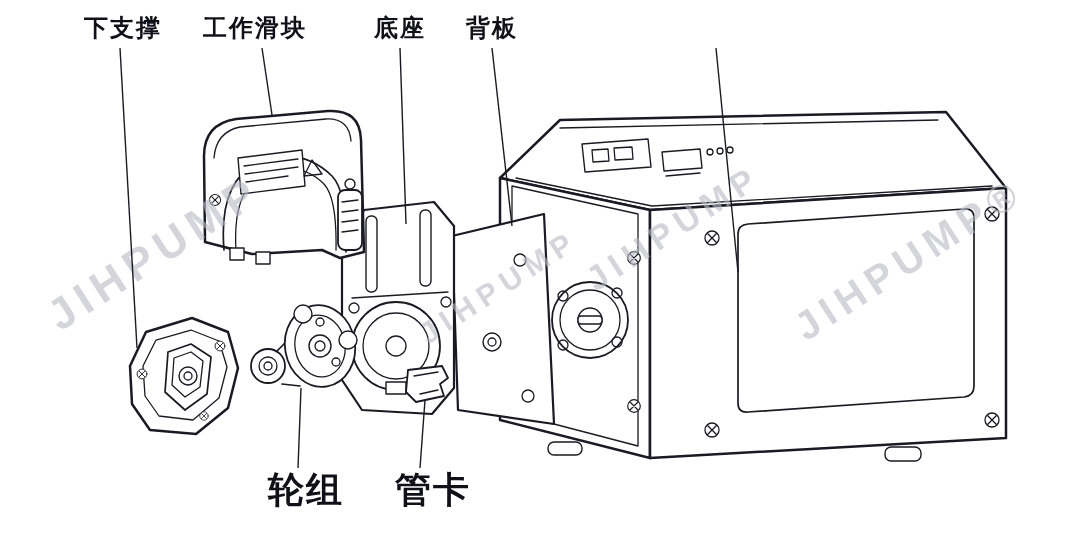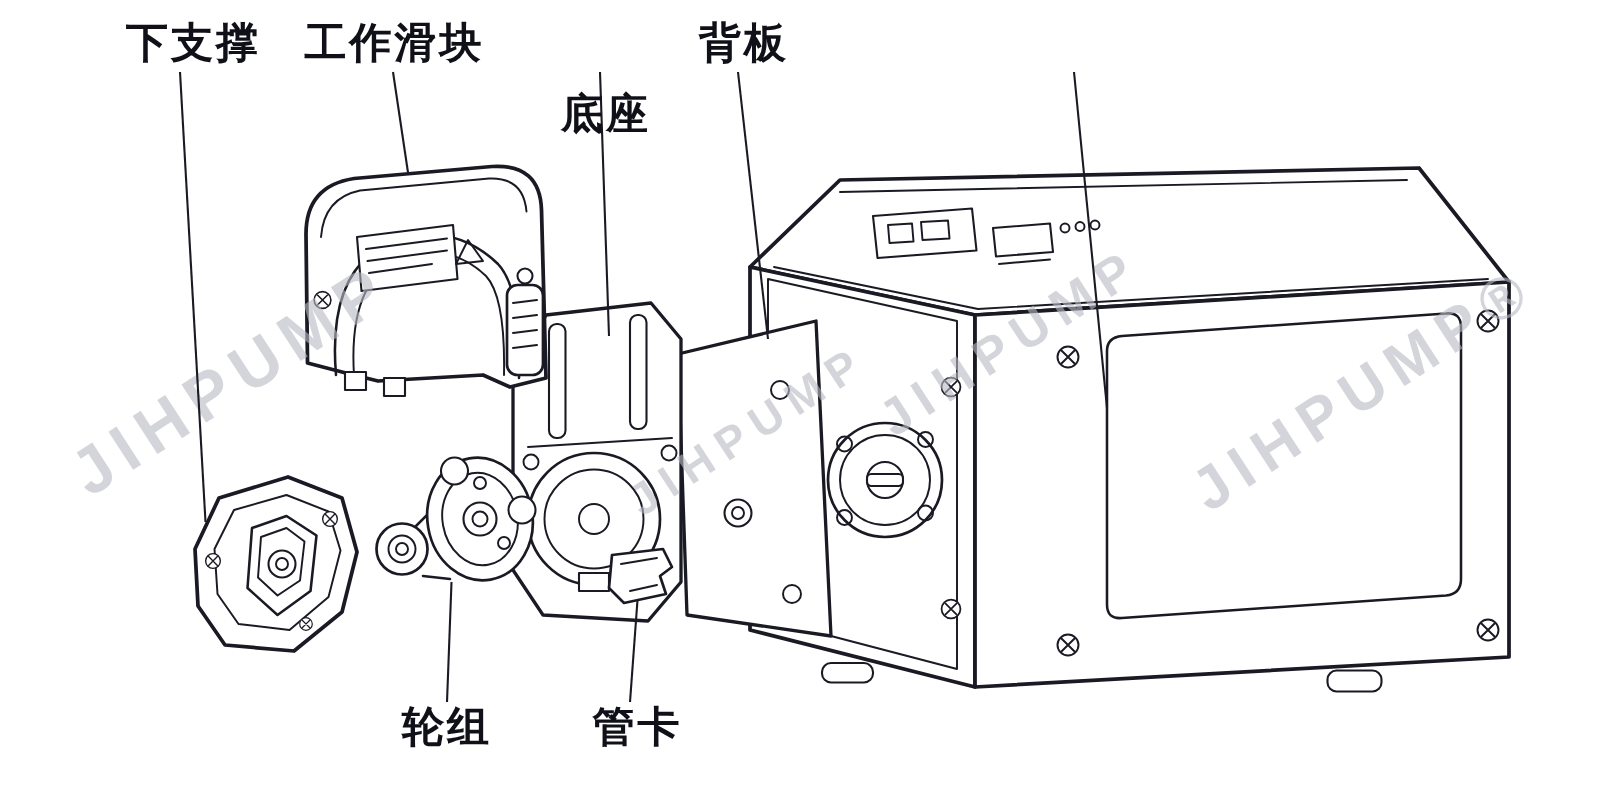--- a/index.html
+++ b/index.html
@@ -1,20 +1,20 @@
 <!DOCTYPE html>
 <html><head>
 <meta charset="utf-8">
 <style>
   html,body{margin:0;padding:0;background:#ffffff;}
   #stage{position:relative;width:1080px;height:533px;background:#ffffff;overflow:hidden;
          font-family:"Liberation Serif",serif;}
-  .label{position:absolute;font-size:28px;font-weight:600;color:#101018;letter-spacing:2px;
+  .label{position:absolute;font-size:24px;font-weight:600;color:#101018;letter-spacing:2px;
          white-space:nowrap;line-height:1;}
-  .label-bottom{font-size:28px;}
+  .label-bottom{font-size:36px;}
   svg{position:absolute;left:0;top:0;}
   .outline{fill:#ffffff;stroke:#1a1a24;stroke-width:2.2;stroke-linejoin:round;stroke-linecap:round;}
   .outline-thick{fill:#ffffff;stroke:#1a1a24;stroke-width:2.5;stroke-linejoin:round;stroke-linecap:round;}
   .detail{fill:none;stroke:#1a1a24;stroke-width:1.3;stroke-linejoin:round;stroke-linecap:round;}
   .detail2{fill:none;stroke:#1a1a24;stroke-width:1.7;stroke-linejoin:round;stroke-linecap:round;}
   .dfill{fill:#ffffff;stroke:#1a1a24;stroke-width:1.4;stroke-linejoin:round;stroke-linecap:round;}
   .dfill2{fill:#ffffff;stroke:#1a1a24;stroke-width:1.8;stroke-linejoin:round;stroke-linecap:round;}
   .leader{stroke:#1a1a24;stroke-width:1.4;fill:none;}
   .watermark{fill:#b9bac4;opacity:.6;font-weight:700;letter-spacing:7px;
              font-family:"Liberation Sans",sans-serif;}
@@ -159,17 +159,17 @@
       <path class="leader" d="M400 48 L406 224"></path>
       <path class="leader" d="M492 48 L512 226"></path>
       <path class="leader" d="M716 48 L738 272"></path>
       <path class="leader" d="M298 468 L301 388"></path>
       <path class="leader" d="M420 468 L425 400"></path>
     </g>
   </svg>
 
   <span class="label" style="left:84px;top:16px;">下支撑</span>
   <span class="label" style="left:203px;top:16px;font-family:Liberation Serif, serif;">工作滑块</span>
-  <span class="label" style="left:374px;top:16px;margin-top:47px;">底座</span>
+  <span class="label" style="left:374px;top:16px;">底座</span>
   <span class="label" style="left:466px;top:16px;">背板</span>
   <span class="label label-bottom" style="left:268px;top:472px;">轮组</span>
   <span class="label label-bottom" style="left:395px;top:472px;">管卡</span>
 </div>
 
 </body></html>

